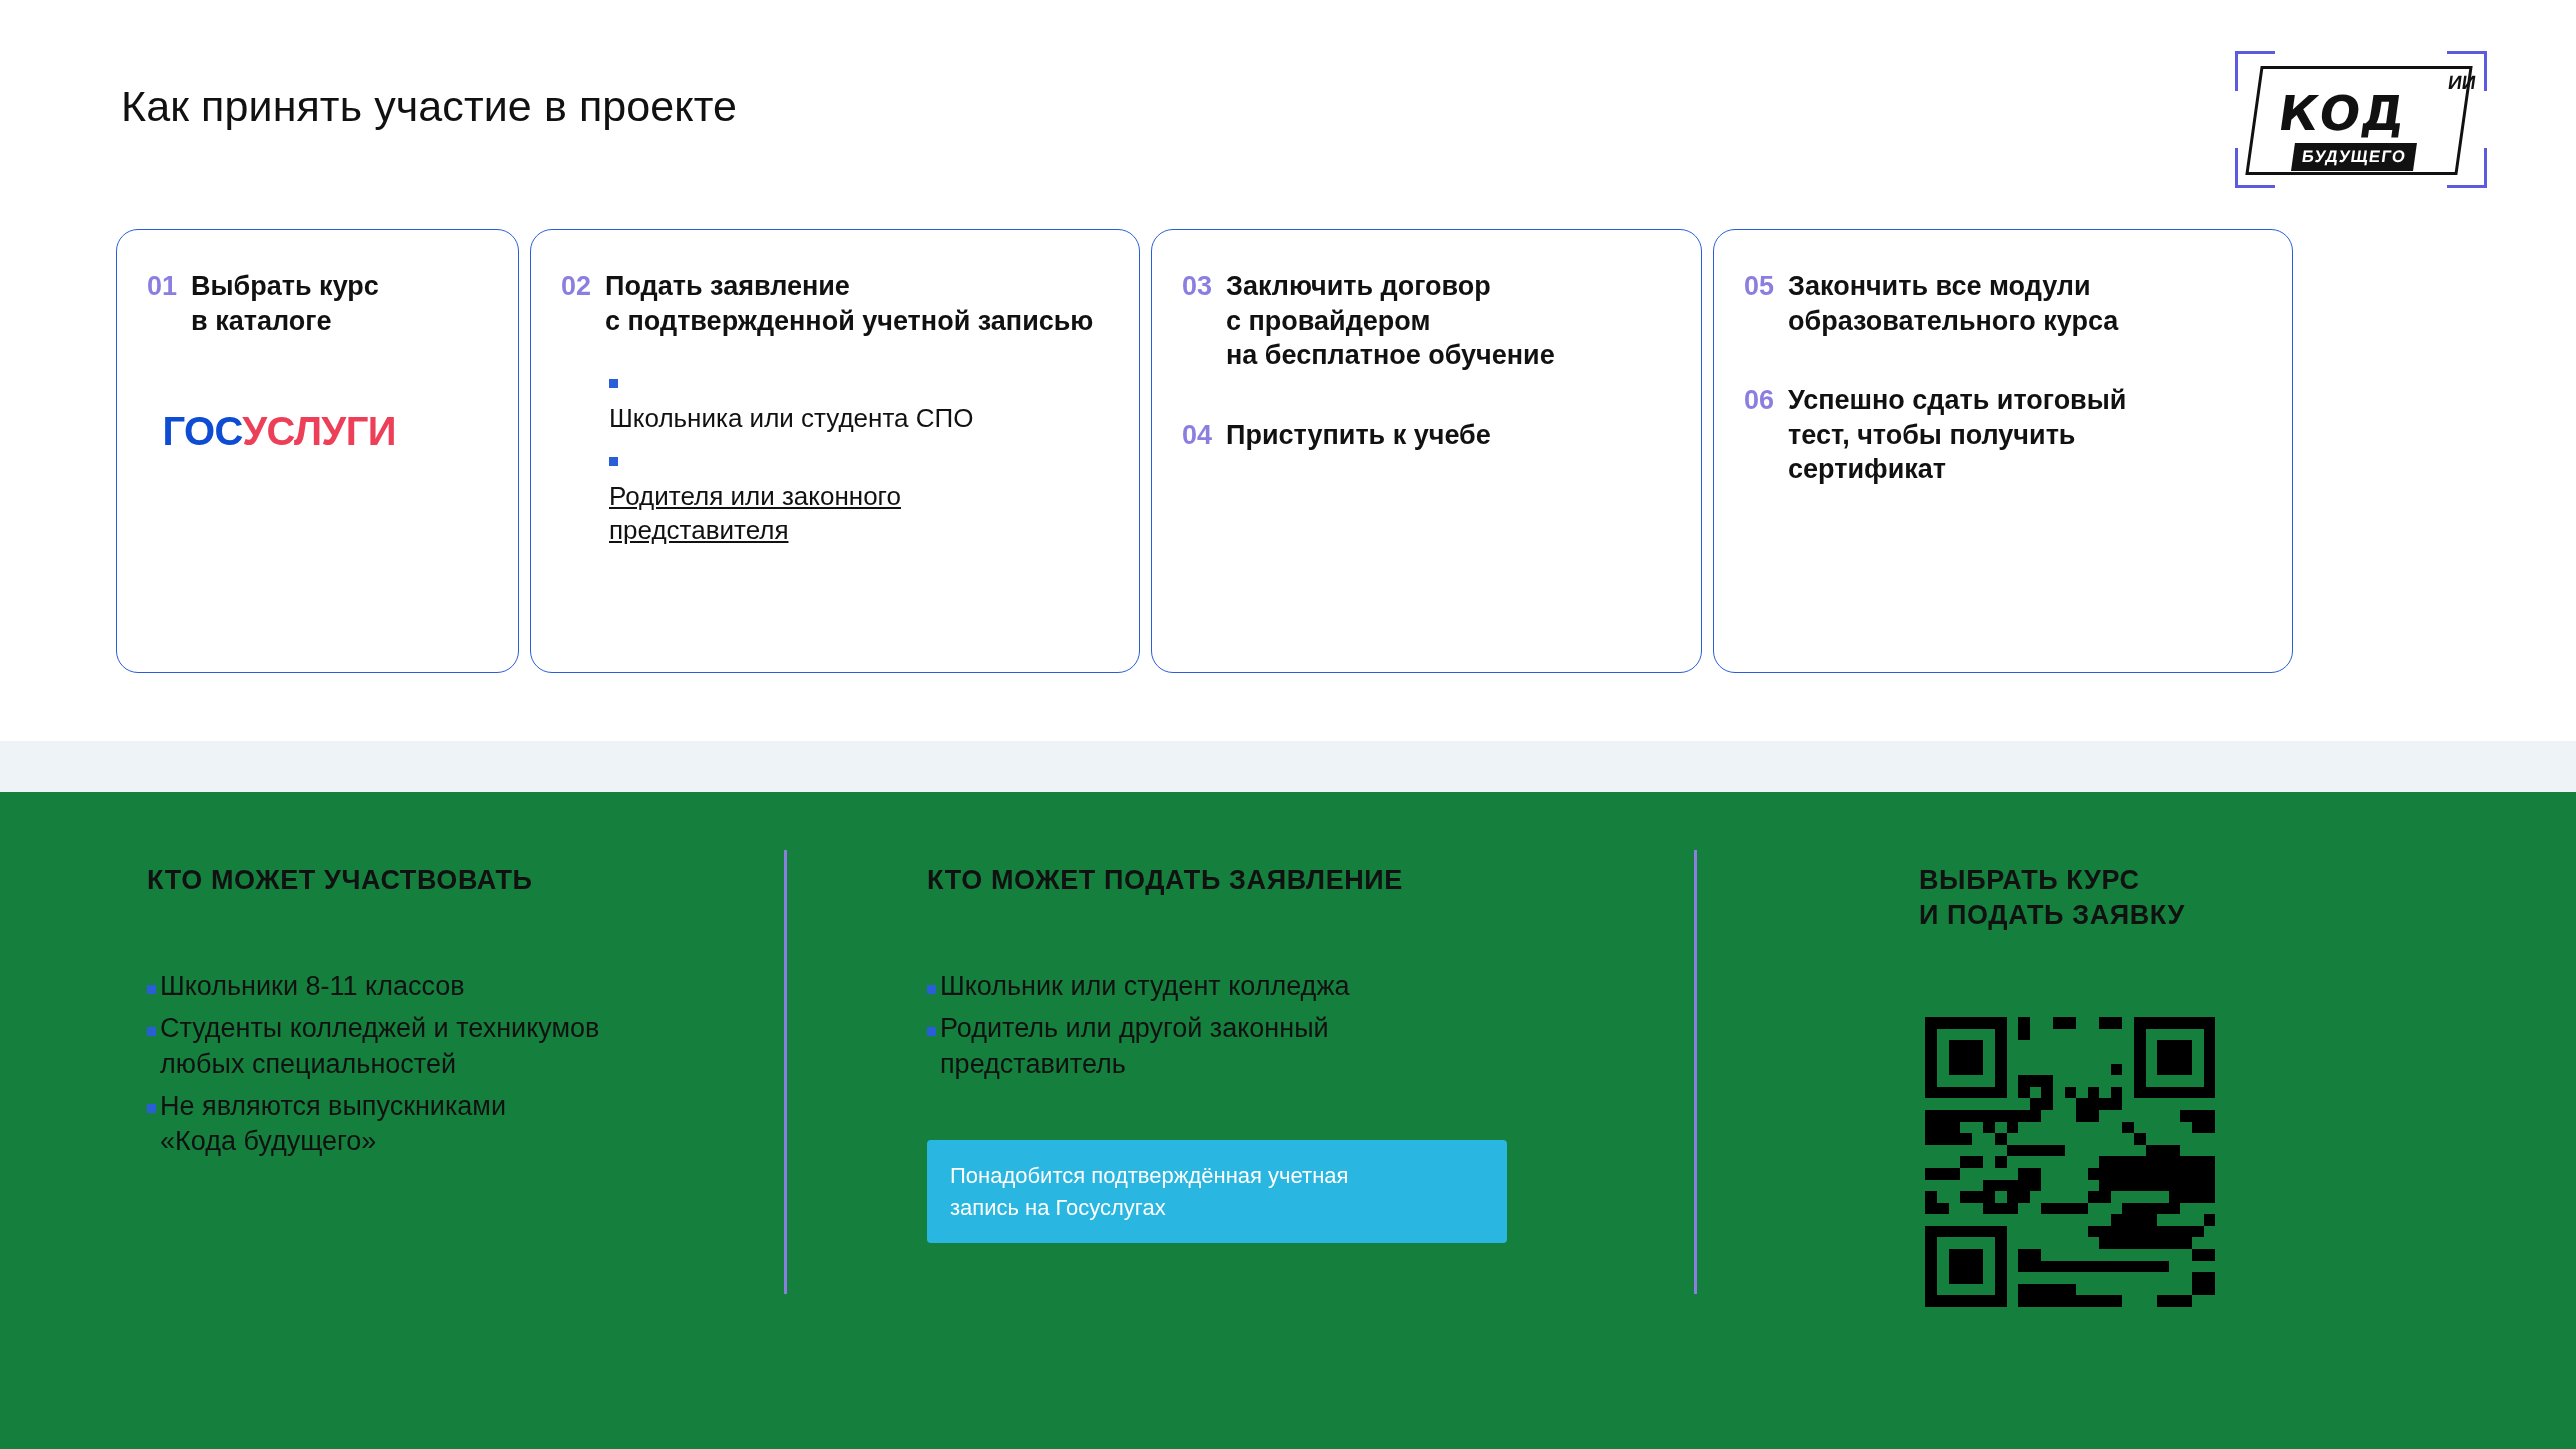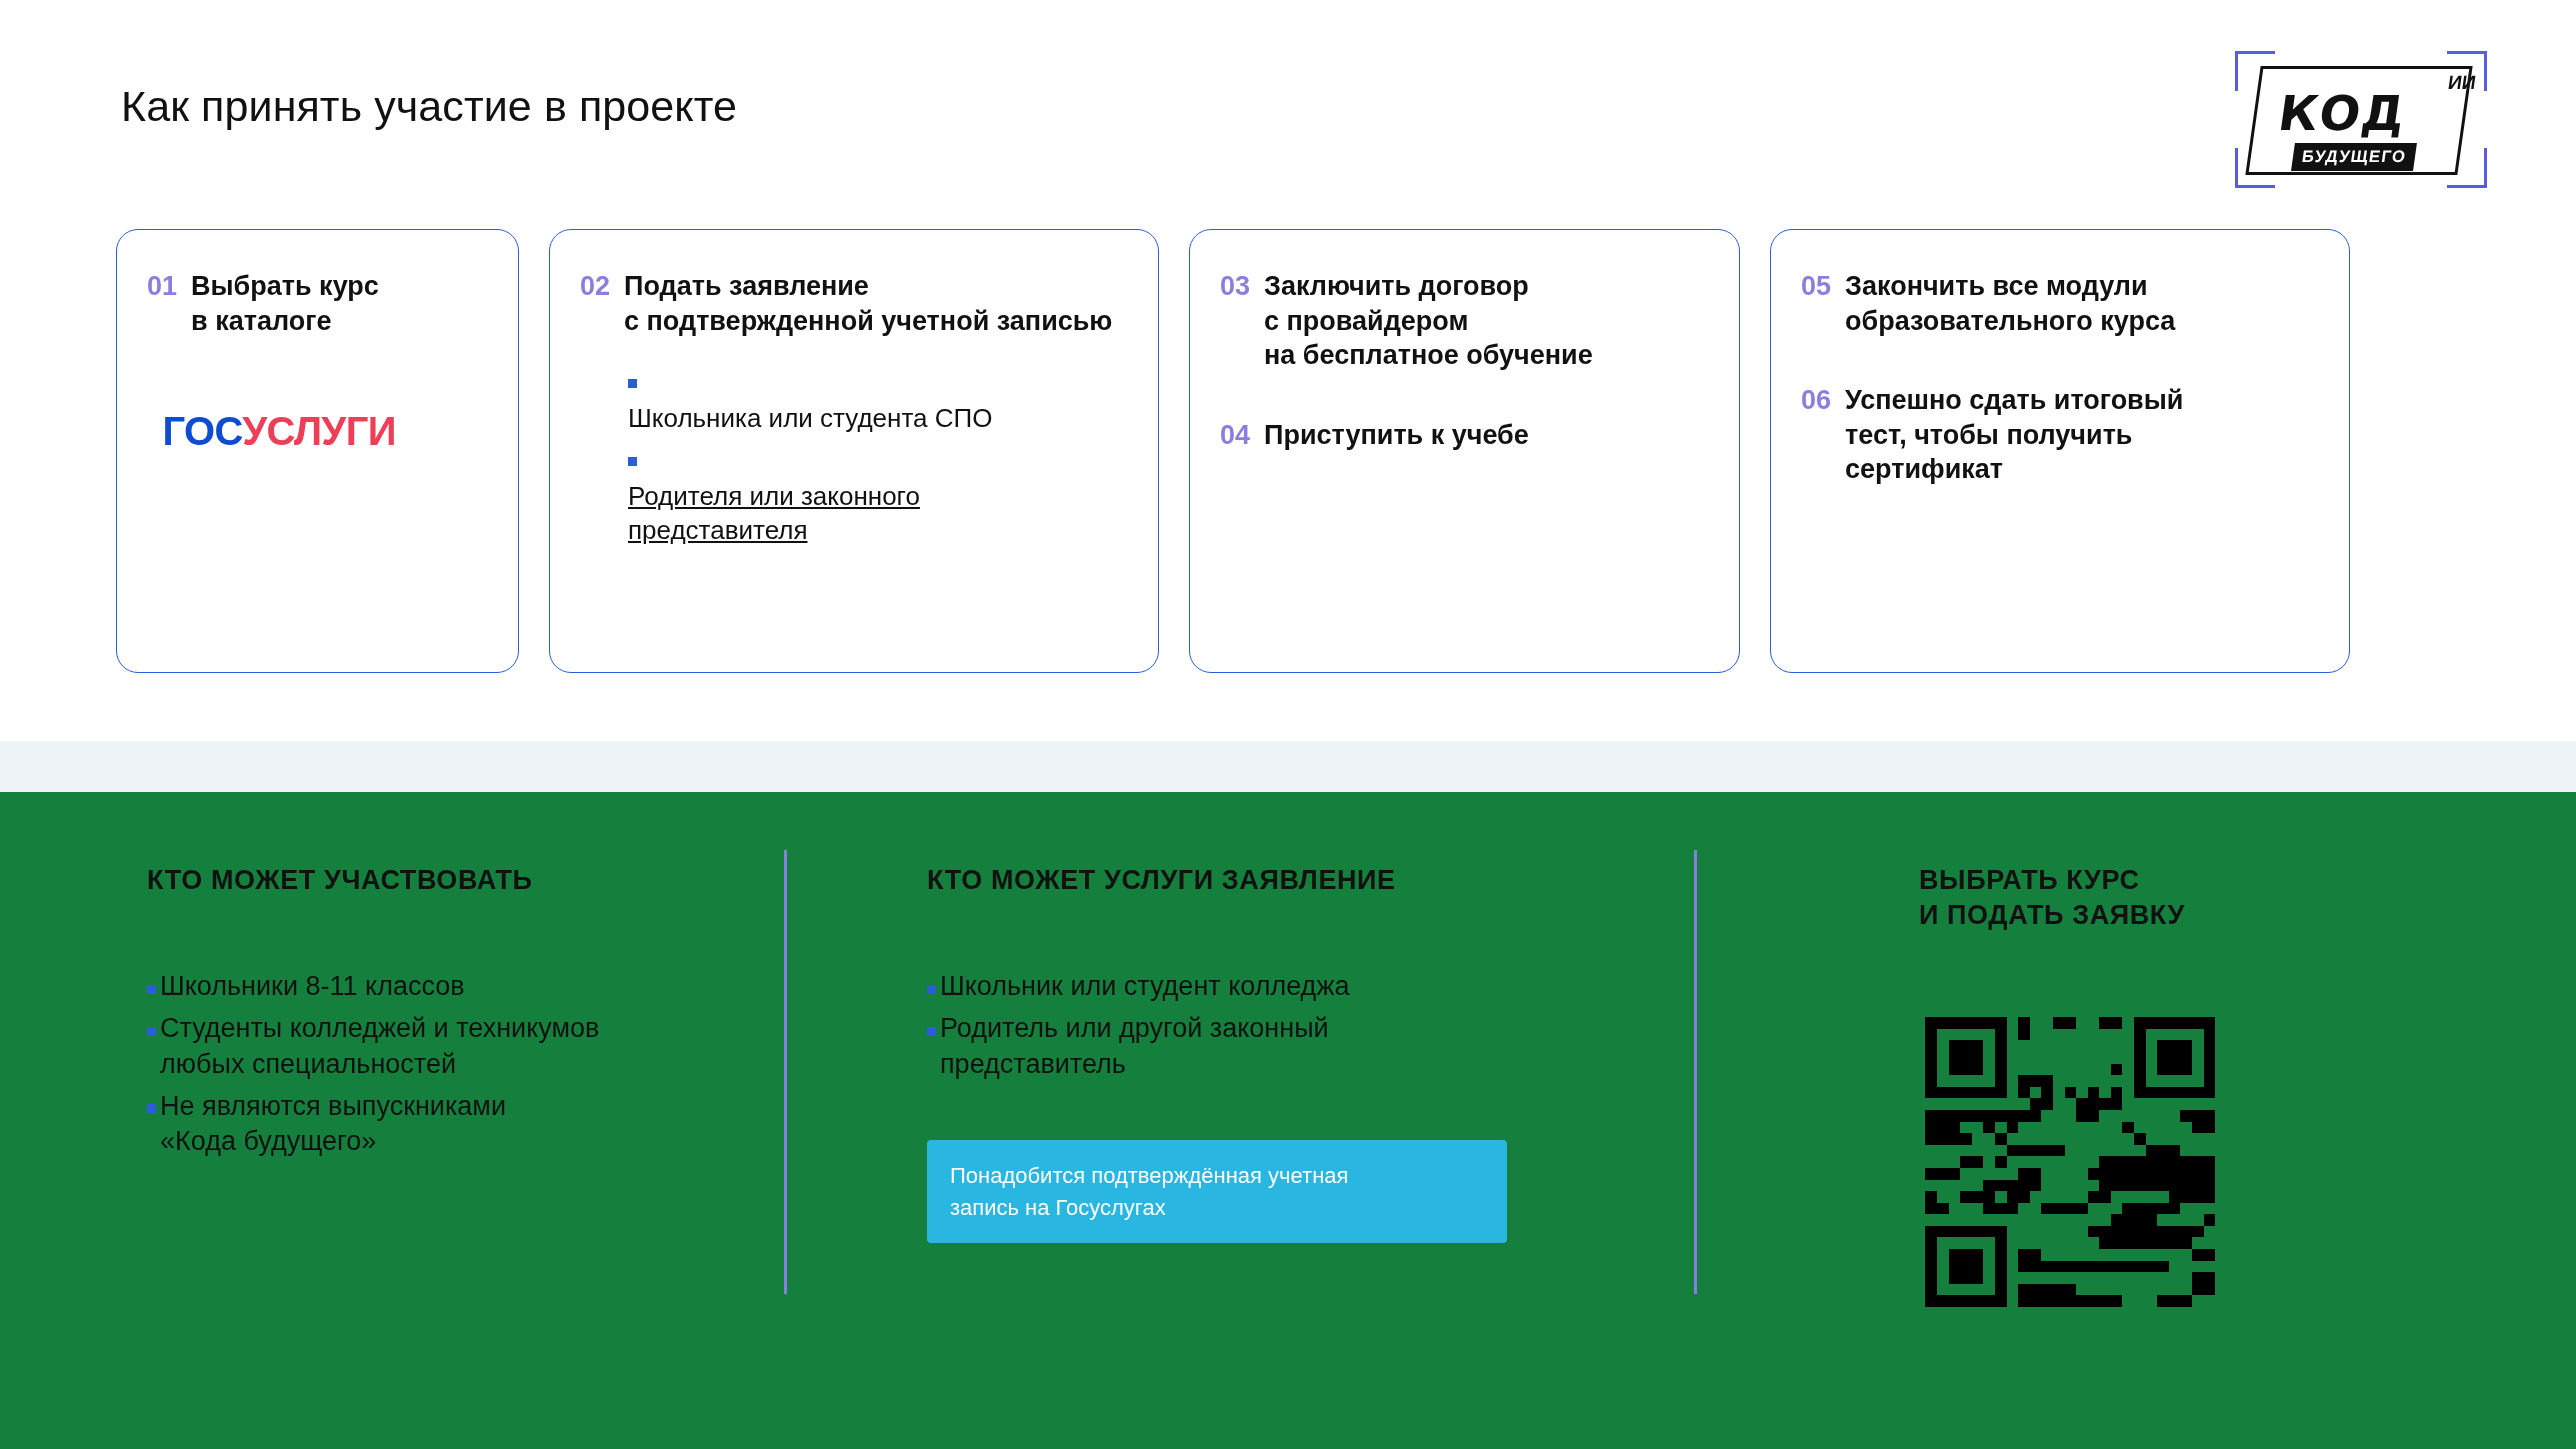--- a/index.html
+++ b/index.html
@@ -93,21 +93,21 @@
     padding: 3.9px 9px;
     transform: skewX(-8deg);
   }
 
   
   .cards {
     position: absolute;
     left: 116px;
     top: 229px;
     display: flex;
-    gap: 30px;
+    gap: 11px;
     align-items: flex-start;
   }
   .card {
     border: 1.9px solid #2a5ed8;
     border-radius: 22px;
     box-sizing: border-box;
     background: #ffffff;
     height: 444px;
     padding: 39px 30px 26px 30px;
     position: relative;
@@ -358,21 +358,21 @@
       </div>
       <div class="b-row">
         <span class="bullet-sq"></span>
         <span class="b-text">Не являются выпускниками
 «Кода будущего»</span>
       </div>
     </div>
   </div>
 
   <div class="col col-b">
-    <div class="col-head">КТО МОЖЕТ УСЛУГИ ЗАЯВЛЕНИЕ</div>
+    <div class="col-head">КТО МОЖЕТ ПОДАТЬ ЗАЯВЛЕНИЕ</div>
     <div class="col-list">
       <div class="b-row">
         <span class="bullet-sq"></span>
         <span class="b-text">Школьник или студент колледжа</span>
       </div>
       <div class="b-row">
         <span class="bullet-sq"></span>
         <span class="b-text">Родитель или другой законный
 представитель</span>
       </div>

